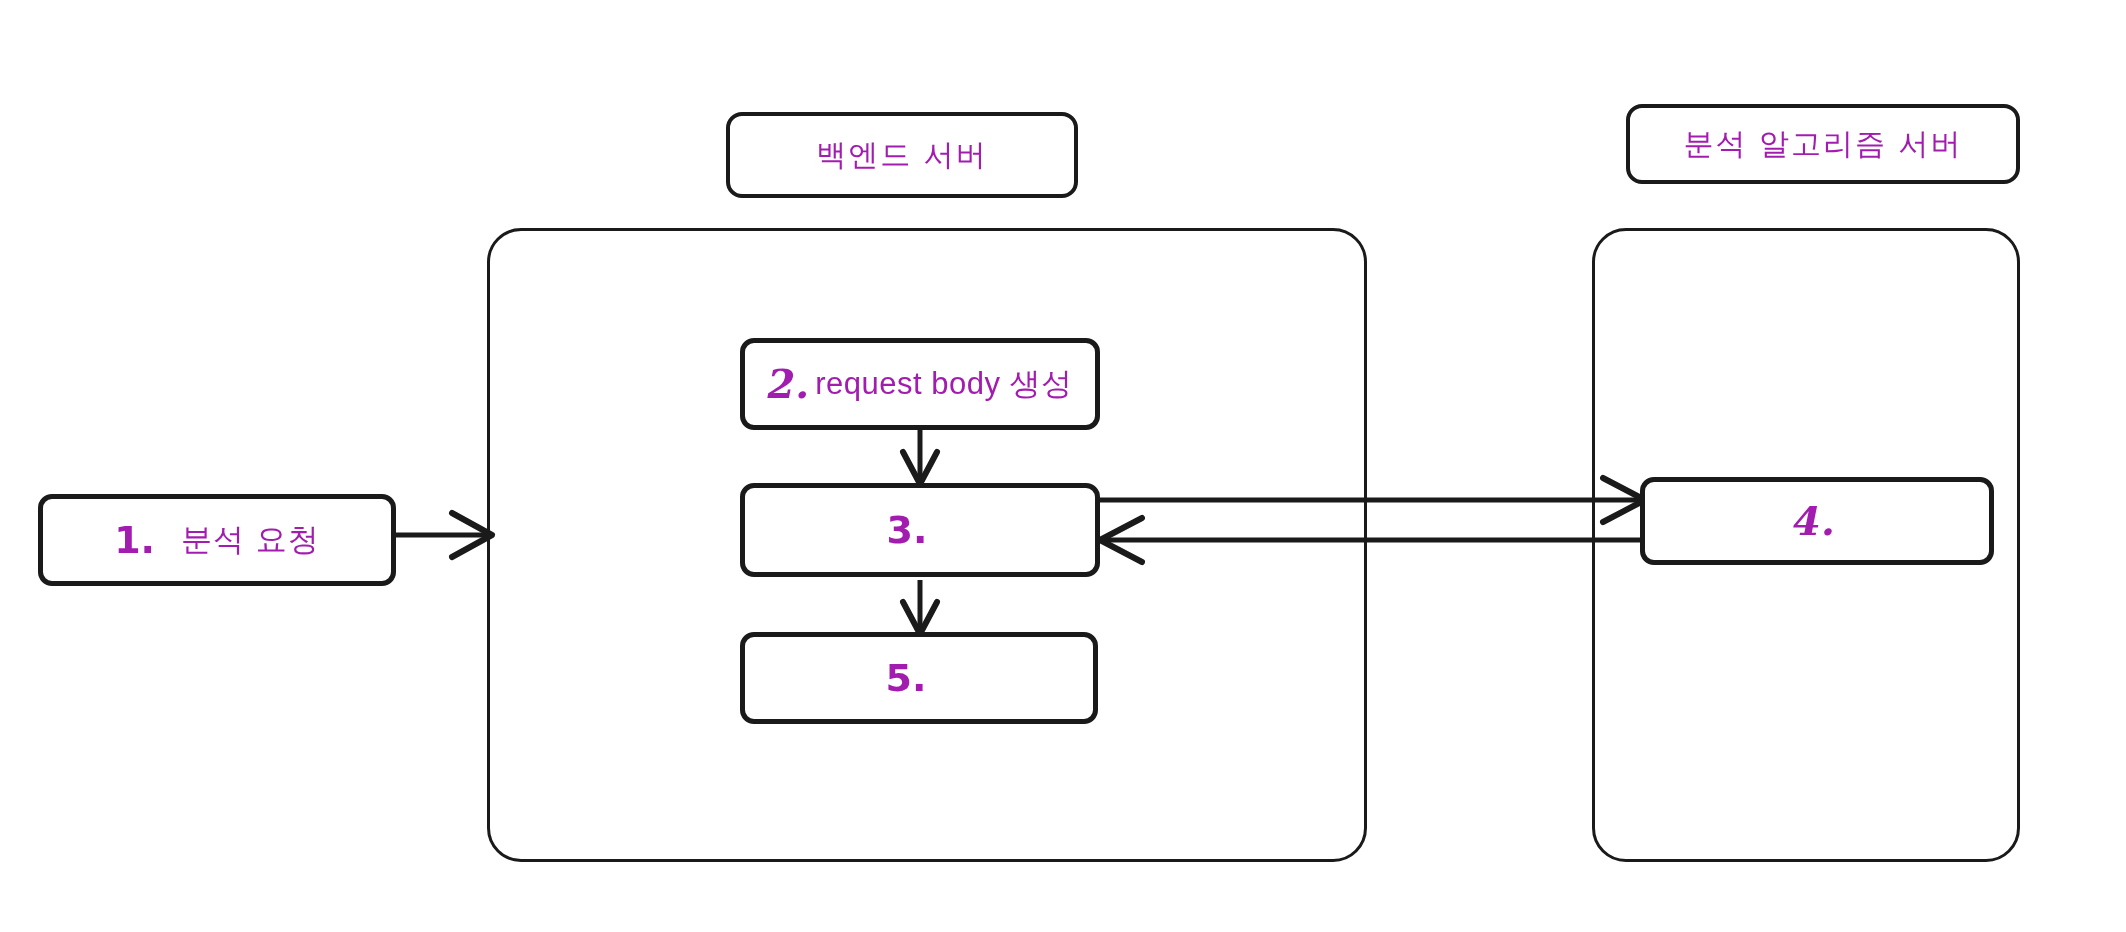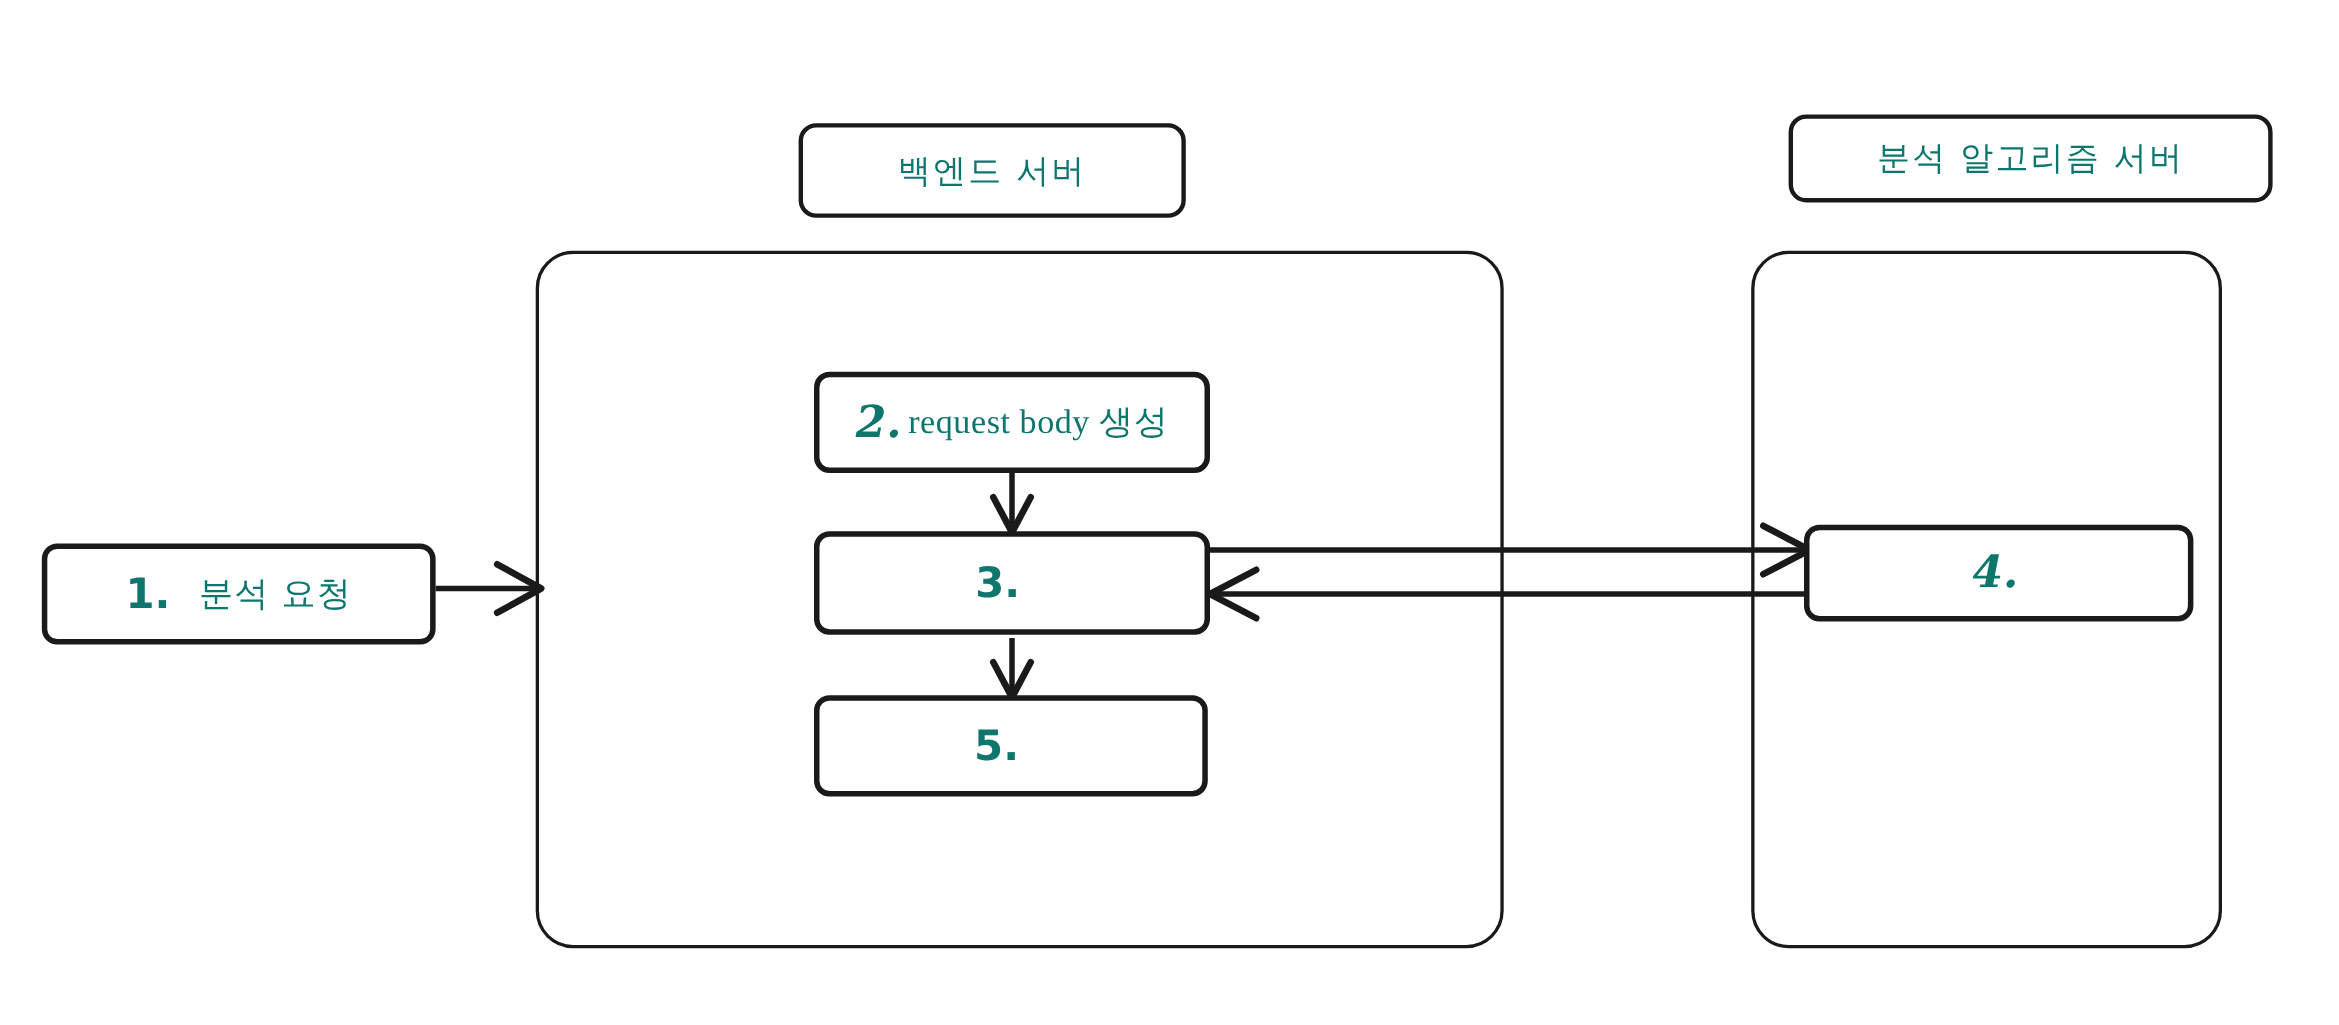--- a/index.html
+++ b/index.html
@@ -25,21 +25,21 @@
     height: 932px;
     pointer-events: none;
   }
   .node {
     position: absolute;
     box-sizing: border-box;
     background: #ffffff;
     display: flex;
     align-items: center;
     justify-content: center;
-    color: #0f766e;
+    color: #a21caf;
     white-space: nowrap;
   }
   
   .group-box {
     border: 3px solid #1a1a1a;
     border-radius: 34px;
     background: transparent;
   }
   
   .title-box {
@@ -68,21 +68,21 @@
     font-size: 40px;
   }
   .step-label {
     display: inline-block;
     font-size: 31px;
     letter-spacing: 1px;
   }
   .gap-wide { width: 26px; display: inline-block; }
   .gap-tight { width: 6px; display: inline-block; }
   .mono-ish {
-    font-family: Liberation Serif, serif;
+    font-family: Liberation Sans, sans-serif;
     letter-spacing: 0.5px;
   }
 </style>
 </head>
 <body>
 
 <div id="canvas">
 
   <svg class="layer" viewBox="0 0 2126 932">
 
@@ -113,21 +113,21 @@
   </svg>
 
   <div class="node group-box" style="left:487px; top:228px; width:880px; height:634px;"></div>
 
   <div class="node group-box" style="left:1592px; top:228px; width:428px; height:634px;"></div>
 
   <div class="node title-box" style="left:726px; top:112px; width:352px; height:86px;">
     <span>백엔드 서버</span>
   </div>
 
-  <div class="node title-box" style="left:1626px; top:104px; width:440px; height:80px;">
+  <div class="node title-box" style="left:1626px; top:104px; width:394px; height:80px;">
     <span>분석 알고리즘 서버</span>
   </div>
 
   <div class="node step-box" style="left:38px; top:494px; width:358px; height:92px;">
     <span class="step-num">1.</span>
     <span class="gap-wide"></span>
     <span class="step-label">분석 요청</span>
   </div>
 
   <div class="node step-box" style="left:740px; top:338px; width:360px; height:92px;">

